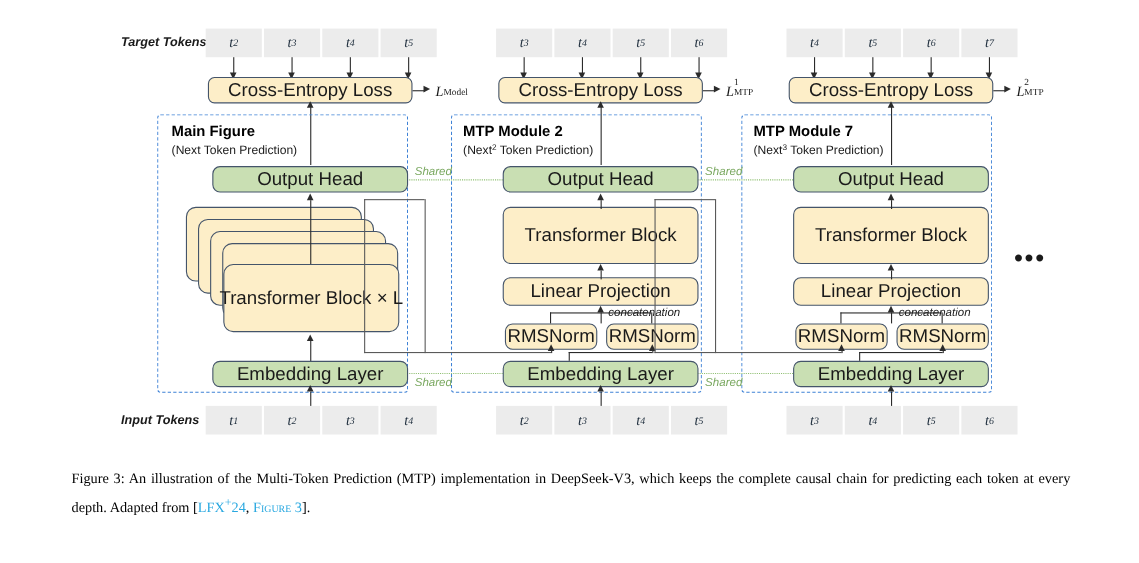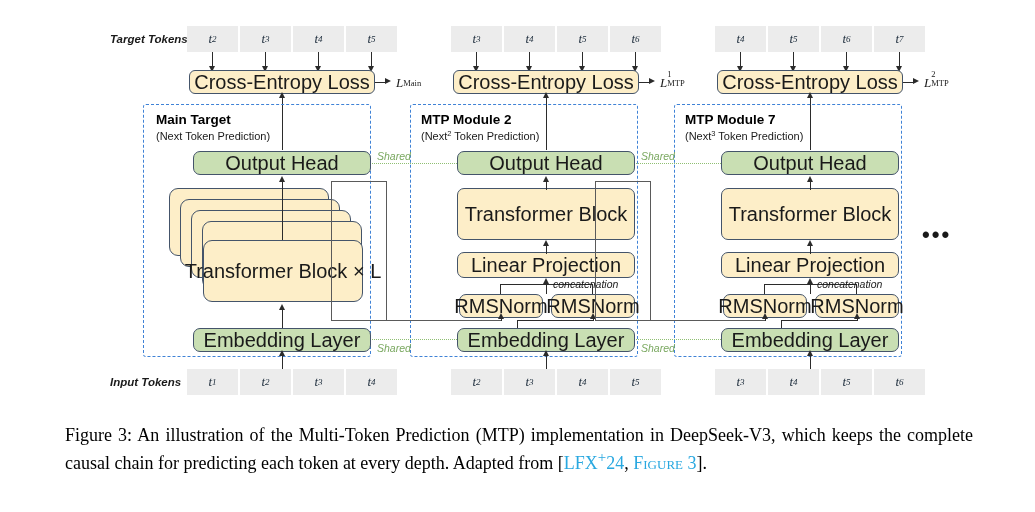--- a/index.html
+++ b/index.html
@@ -15,21 +15,21 @@
        font-family:"Liberation Serif",serif;font-style:italic;
        font-size:13px;color:#21303f;}
   .tok sub{font-size:9px;font-style:italic;vertical-align:-2px;}
   .rowlabel{position:absolute;font-size:11.5px;font-style:italic;
             font-weight:bold;color:#1a1a1a;white-space:nowrap;
             font-family:"Liberation Sans",sans-serif;}
 
   
   .box{position:absolute;box-sizing:border-box;border:1.3px solid #44546a;
        border-radius:7px;display:flex;align-items:center;justify-content:center;
-       font-size:20px;color:#1a1a1a;white-space:nowrap;}
+       font-size:17px;color:#1a1a1a;white-space:nowrap;}
   .yellow{background:#fdeec8;}
   .green{background:#c9dfb3;}
   .loss{background:#fdeec8;border-radius:6px;}
 
   
   .stackwrap{position:absolute;}
   .stacklayer{position:absolute;box-sizing:border-box;border:1.3px solid #44546a;
               border-radius:9px;background:#fdeec8;}
 
   
@@ -70,21 +70,21 @@
   .supsub .sup{position:absolute;left:0;top:-5px;font-size:8.5px;}
   .supsub .sub{position:absolute;left:0;top:4px;font-size:8.5px;}
 
   .concat{position:absolute;font-size:10.5px;font-style:italic;color:#1a1a1a;
           white-space:nowrap;}
   .ellipsis{position:absolute;font-size:22px;font-weight:bold;color:#1a1a1a;
             letter-spacing:2px;}
 
   
   #caption{position:absolute;left:65px;top:424px;width:908px;
-           font-family:"Liberation Serif",serif;font-size:18px;
+           font-family:"Liberation Serif",serif;font-size:13px;
            line-height:22px;color:#000;text-align:justify;}
   #caption .sc{font-variant:small-caps;}
   .cite{color:#29a8e0;}
 </style>
 </head>
 <body>
 
 <div id="figure">
 
   <div class="rowlabel" style="left:110px;top:33px;">Target Tokens</div>
@@ -160,41 +160,41 @@
   <div class="box yellow loss" style="left:717px;top:70px;width:186px;height:24px;">Cross-Entropy Loss</div>
 
   <div class="hline" style="left:375px;top:82px;width:11px;"></div>
   <div class="arrowright" style="left:385px;top:78.2px;"></div>
   <div class="hline" style="left:639px;top:82px;width:11px;"></div>
   <div class="arrowright" style="left:649px;top:78.2px;"></div>
   <div class="hline" style="left:903px;top:82px;width:11px;"></div>
   <div class="arrowright" style="left:913px;top:78.2px;"></div>
 
   <div class="mathlbl" style="left:396px;top:74px;">
-    <span class="cal">L</span><span class="supsub"><span class="sub">Main</span></span>
+    <span class="cal">L</span><span class="supsub"><span class="sub">Model</span></span>
   </div>
   <div class="mathlbl" style="left:660px;top:74px;">
     <span class="cal">L</span><span class="supsub"><span class="sup">1</span><span class="sub">MTP</span></span>
   </div>
   <div class="mathlbl" style="left:924px;top:74px;">
     <span class="cal">L</span><span class="supsub"><span class="sup">2</span><span class="sub">MTP</span></span>
   </div>
 
   <div class="vline" style="left:282px;top:94px;height:56px;"></div>
   <div class="arrowup" style="left:278.5px;top:92px;"></div>
   <div class="vline" style="left:546px;top:94px;height:56px;"></div>
   <div class="arrowup" style="left:542.5px;top:92px;"></div>
   <div class="vline" style="left:810px;top:94px;height:56px;"></div>
   <div class="arrowup" style="left:806.5px;top:92px;"></div>
 
   <div class="panel" style="left:143px;top:104px;width:228px;height:253px;"></div>
   <div class="panel" style="left:410px;top:104px;width:228px;height:253px;"></div>
   <div class="panel" style="left:674px;top:104px;width:228px;height:253px;"></div>
 
-  <div class="ptitle" style="left:156px;top:112px;">Main Target</div>
+  <div class="ptitle" style="left:156px;top:112px;">Main Figure</div>
   <div class="psub" style="left:156px;top:129px;">
     <span>(Next</span><sup></sup><span> Token Prediction)</span>
   </div>
 
   <div class="ptitle" style="left:421px;top:112px;">MTP Module 2</div>
   <div class="psub" style="left:421px;top:129px;">
     <span>(Next</span><sup>2</sup><span> Token Prediction)</span>
   </div>
 
   <div class="ptitle" style="left:685px;top:112px;">MTP Module 7</div>

